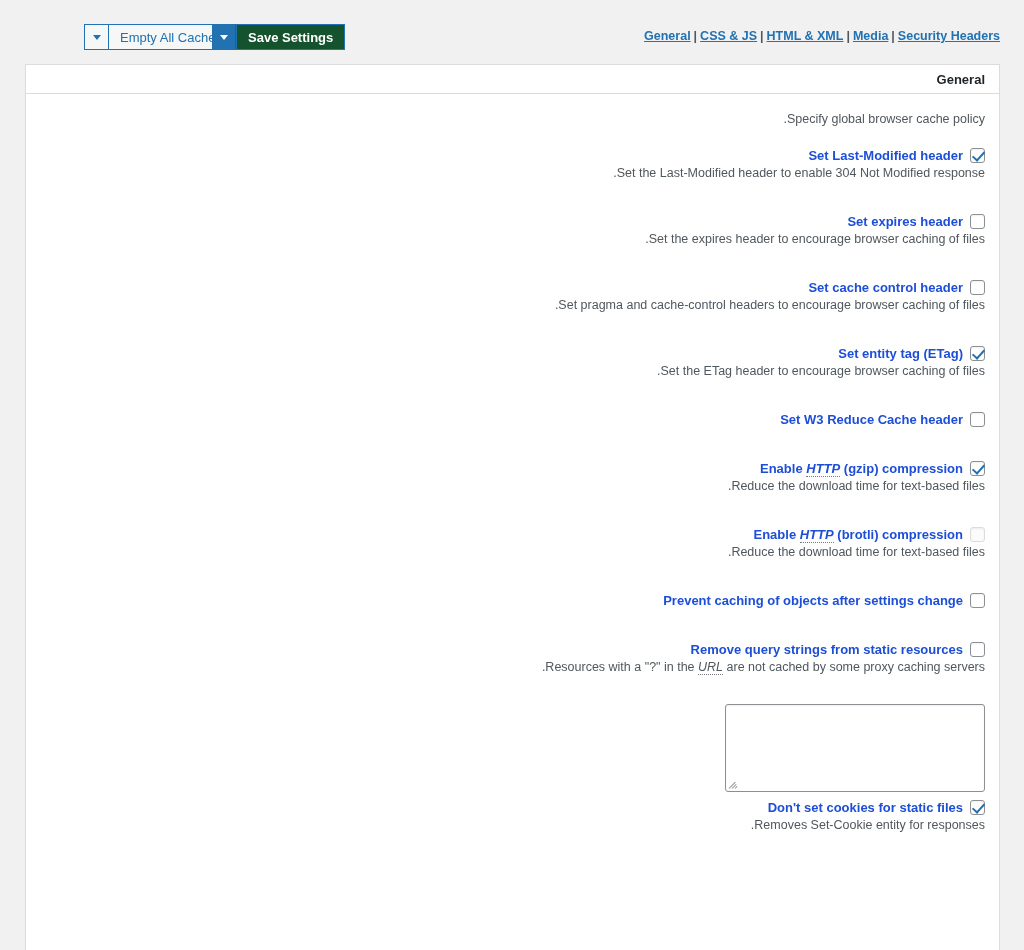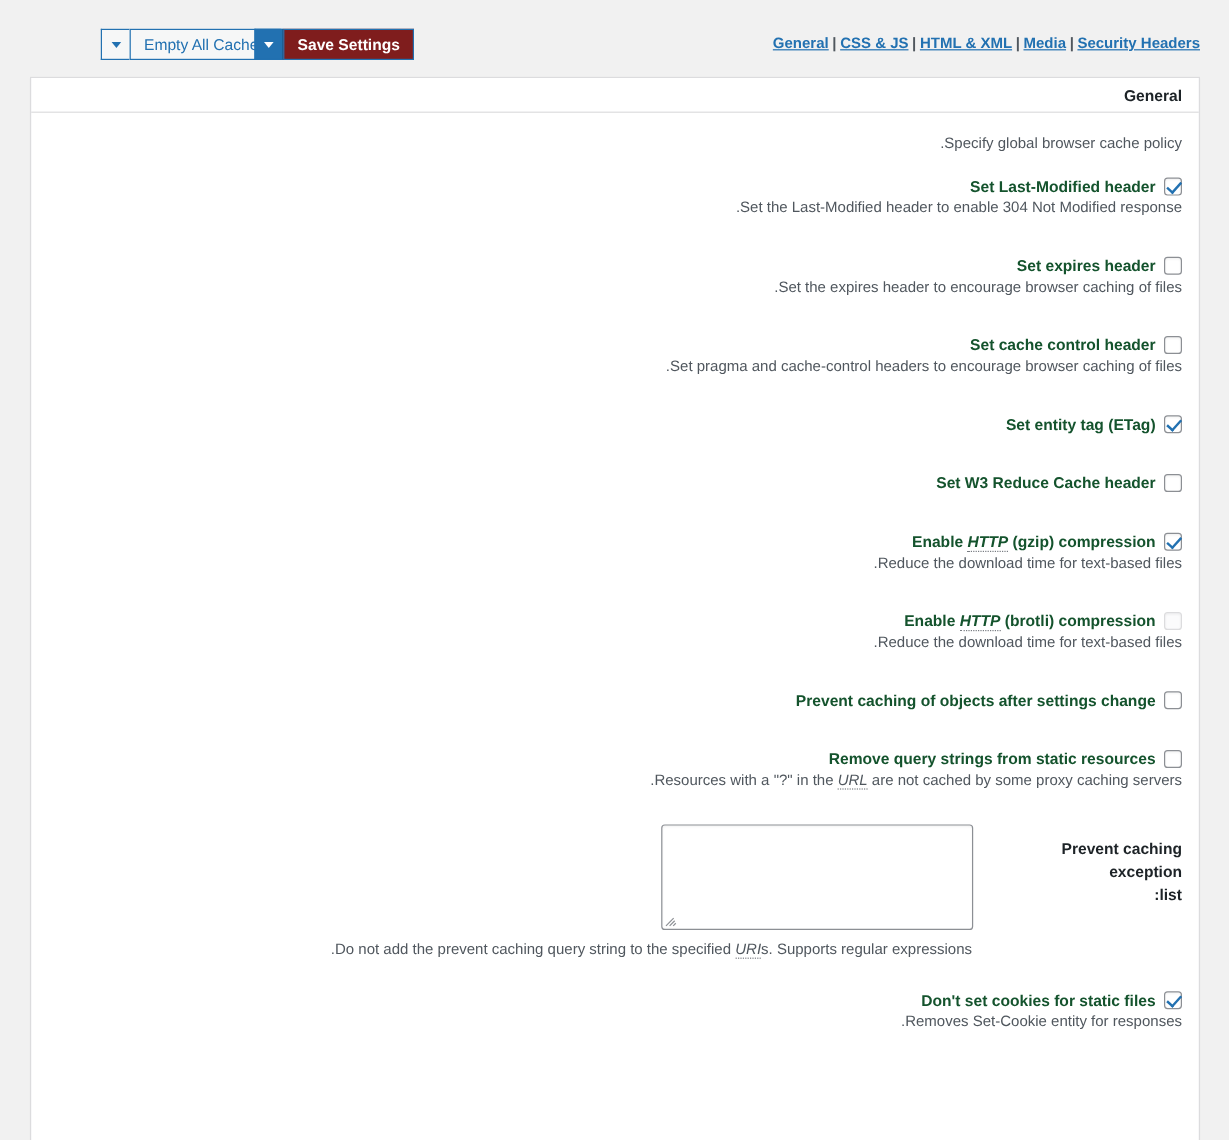--- a/index.html
+++ b/index.html
@@ -58,21 +58,21 @@
     line-height: 1;
     white-space: nowrap;
     cursor: pointer;
   }
   .main-btn.secondary {
     background: #f6f7f7;
     border: 1px solid #2271b1;
     color: #2271b1;
   }
   .main-btn.primary {
-    background: #7f1d1d;
+    background: #14532d;
     border: 1px solid #2271b1;
     color: #ffffff;
     font-weight: bold;
   }
 
   
   .topnav {
     position: absolute;
     right: 24px; top: 29px;
     font-size: 12.5px;
@@ -130,21 +130,21 @@
   .row-main {
     display: flex;
     flex-direction: row;
     align-items: center;
     justify-content: flex-end;
     gap: 7px;
   }
   .row-label {
     font-size: 13px;
     font-weight: bold;
-    color: #14532d;
+    color: #1d4ed8;
     text-align: right;
     white-space: nowrap;
   }
   .row-desc {
     font-size: 12.5px;
     color: #50575e;
     text-align: right;
     margin-top: 3px;
     white-space: nowrap;
   }
@@ -298,20 +298,21 @@
         <span class="cb"></span>
       </div>
       <div class="row-desc">.Set pragma and cache-control headers to encourage browser caching of files</div>
     </div>
 
     <div class="row">
       <div class="row-main">
         <span class="row-label">Set entity tag (ETag)</span>
         <span class="cb checked"></span>
       </div>
+      <div class="row-desc">.Set the ETag header to encourage browser caching of files</div>
     </div>
 
     <div class="row">
       <div class="row-main">
         <span class="row-label">Set W3 Reduce Cache header</span>
         <span class="cb"></span>
       </div>
     </div>
 
     <div class="row">
@@ -347,24 +348,22 @@
 
     <div class="ta-row">
       <div class="ta-box">
         <textarea style=""></textarea>
         <span class="ta-grip">
             <i></i>
             <i></i>
             <i></i>
           </span>
       </div>
-      <div class="ta-label">Prevent caching exception<br>:list</div>
-    </div>
-
-    <div class="ta-help"><span>.Do not add the prevent caching query string to the specified </span><abbr>URI</abbr><span>s. Supports regular expressions</span></div>
+    </div>
+
 
     <div class="row">
       <div class="row-main">
         <span class="row-label">Don't set cookies for static files</span>
         <span class="cb checked"></span>
       </div>
       <div class="row-desc">.Removes Set-Cookie entity for responses</div>
     </div>
 
   </div>

